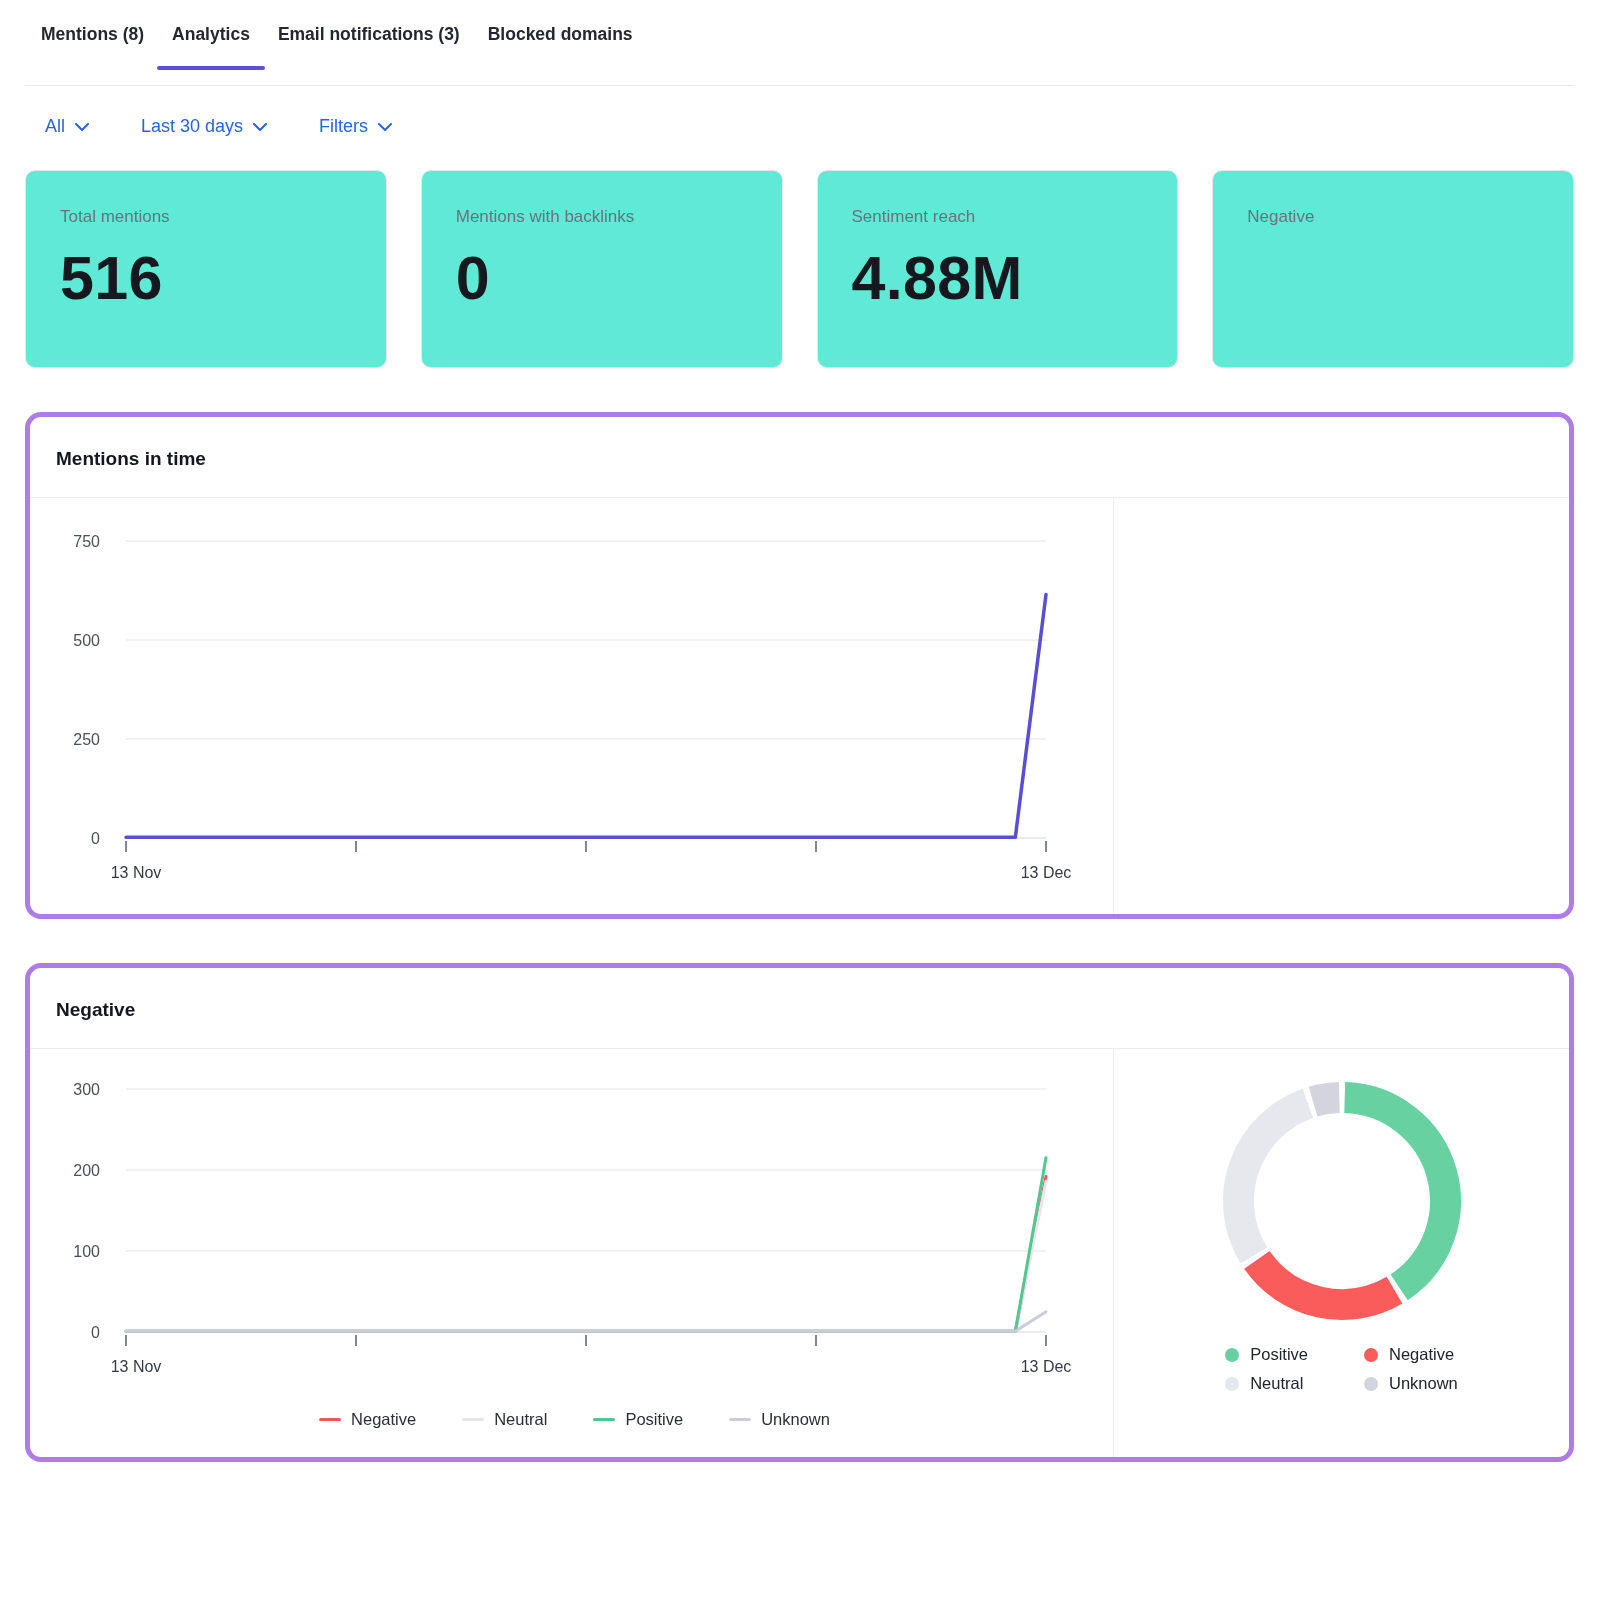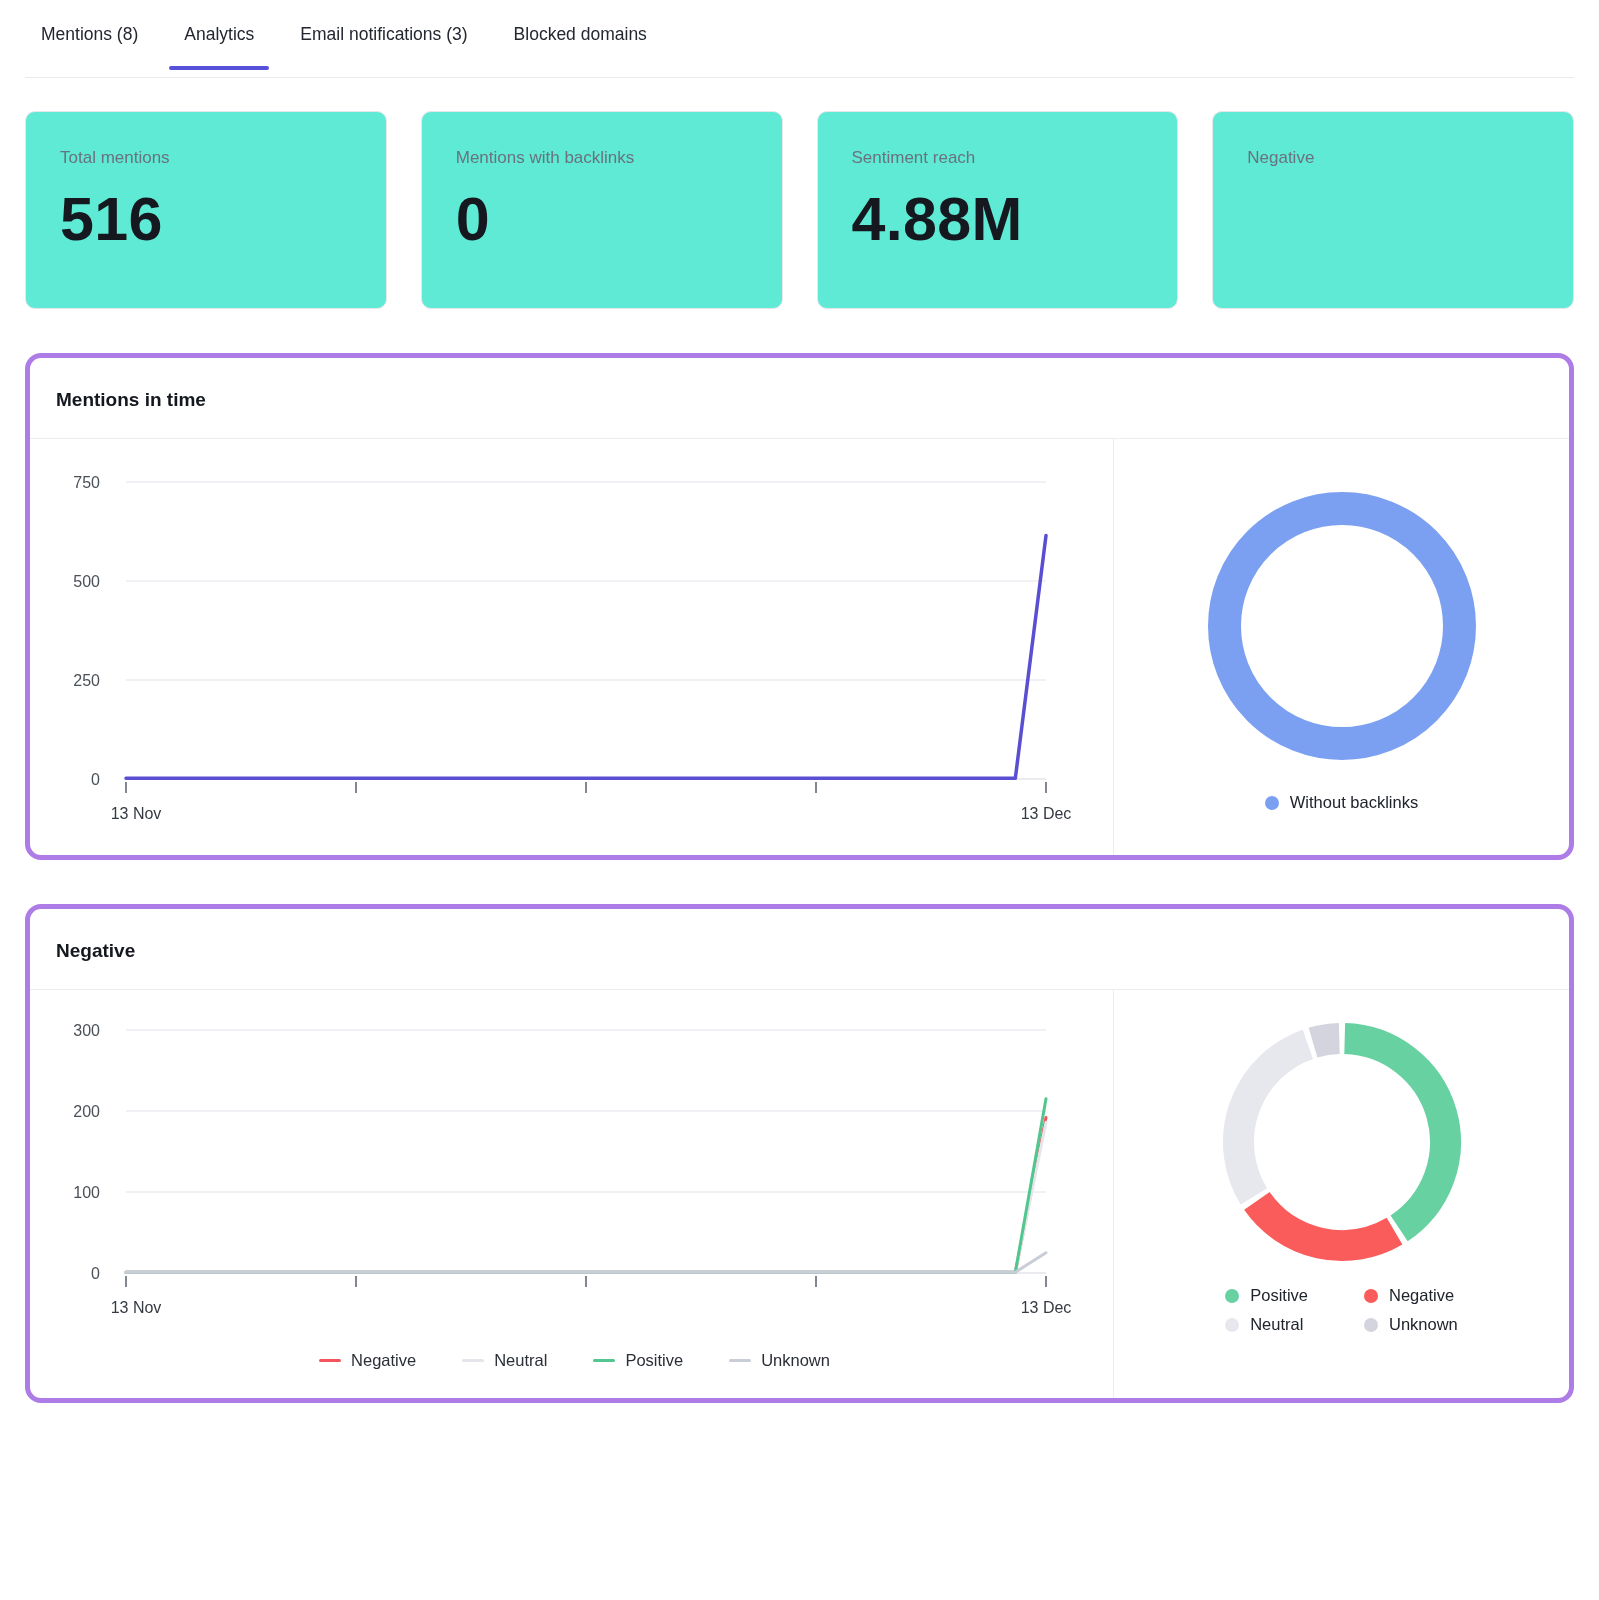--- a/index.html
+++ b/index.html
@@ -5,21 +5,21 @@
   * { box-sizing: border-box; }
   html,body { margin:0; padding:0; background:#ffffff; }
   body {
     width:1599px; min-height:1600px;
     font-family:"Liberation Sans", sans-serif;
     color:#1c202a;
   }
   .page { padding:0 25px 40px; }
 
   
-  .tabbar { display:flex; gap:46px; border-bottom:1px solid #e8e9ed; padding:16px 16px 8px; }
+  .tabbar { display:flex; gap:28px; border-bottom:1px solid #e8e9ed; padding:16px 16px 16px;font-weight:bold; }
   .tab { position:relative; padding:8px 0 24px; font-size:17.5px; color:#23272f; white-space:nowrap; cursor:pointer; }
   .tab .underline { position:absolute; bottom:-1px; left:-15px; right:-15px; height:4px; background:#5751d9; border-radius:3px; display:none; }
   .tab.active .underline { display:block; }
 
   
   .filter-row { display:flex; gap:52px; margin:30px 0 0 20px; align-items:center; }
   .filter-btn { display:flex; align-items:center; gap:10px; font-size:18px; font-weight:500; color:#2a63dc; cursor:pointer; }
   .filter-btn svg { margin-top:2px; }
 
   
@@ -64,20 +64,40 @@
       <span class="underline"></span>
     </div>
     <div class="tab">
       <span>Email notifications (3)</span>
     </div>
     <div class="tab">
       <span>Blocked domains</span>
     </div>
   </nav>
 
+  <div class="filter-row">
+    <div class="filter-btn">
+      <span>All</span>
+      <svg width="14" height="9" viewBox="0 0 14 9">
+          <path d="M1 1l6 6 6-6" stroke="#2a63dc" stroke-width="2" fill="none" stroke-linecap="round" stroke-linejoin="round"></path>
+        </svg>
+    </div>
+    <div class="filter-btn">
+      <span>Last 30 days</span>
+      <svg width="14" height="9" viewBox="0 0 14 9">
+          <path d="M1 1l6 6 6-6" stroke="#2a63dc" stroke-width="2" fill="none" stroke-linecap="round" stroke-linejoin="round"></path>
+        </svg>
+    </div>
+    <div class="filter-btn">
+      <span>Filters</span>
+      <svg width="14" height="9" viewBox="0 0 14 9">
+          <path d="M1 1l6 6 6-6" stroke="#2a63dc" stroke-width="2" fill="none" stroke-linecap="round" stroke-linejoin="round"></path>
+        </svg>
+    </div>
+  </div>
 
   <div class="stats-row">
     <div class="stat-card">
       <div class="stat-label">Total mentions</div>
       <div class="stat-value">516</div>
     </div>
     <div class="stat-card">
       <div class="stat-label">Mentions with backlinks</div>
       <div class="stat-value">0</div>
     </div>
@@ -106,29 +126,20 @@
             <text x="64" y="31" text-anchor="end">750</text>
             <line x1="90" y1="325" x2="90" y2="336" stroke="#585e68" stroke-width="1.5"></line>
             <line x1="320" y1="325" x2="320" y2="336" stroke="#585e68" stroke-width="1.5"></line>
             <line x1="550" y1="325" x2="550" y2="336" stroke="#585e68" stroke-width="1.5"></line>
             <line x1="780" y1="325" x2="780" y2="336" stroke="#585e68" stroke-width="1.5"></line>
             <line x1="1010" y1="325" x2="1010" y2="336" stroke="#585e68" stroke-width="1.5"></line>
             <text x="100" y="362" text-anchor="middle" class="dark">13 Nov</text>
             <text x="1010" y="362" text-anchor="middle" class="dark">13 Dec</text>
             <polyline points="90,321.208 979.3333333333334,321.208 1010,78.46000000000001" fill="none" stroke="#5a4ed2" stroke-width="3.5" stroke-linejoin="round" stroke-linecap="round"></polyline>
           </svg>
-      </div>
-      <div class="donut-col mentions">
-        <svg width="270" height="270" viewBox="0 0 270 270">
-            <circle cx="135" cy="135" r="117.5" fill="none" stroke="#7ca0f1" stroke-width="33"></circle>
-          </svg>
-        <div class="donut-legend">
-          <span class="dot" style="background: rgb(124, 160, 241);"></span>
-          <span>Without backlinks</span>
-        </div>
       </div>
     </div>
   </section>
 
   <section class="panel">
     <h2 class="panel-title">Negative</h2>
     <div class="panel-divider"></div>
     <div class="panel-body">
       <div class="chart-col">
         <svg width="1040" height="315" viewBox="0 0 1040 315">

